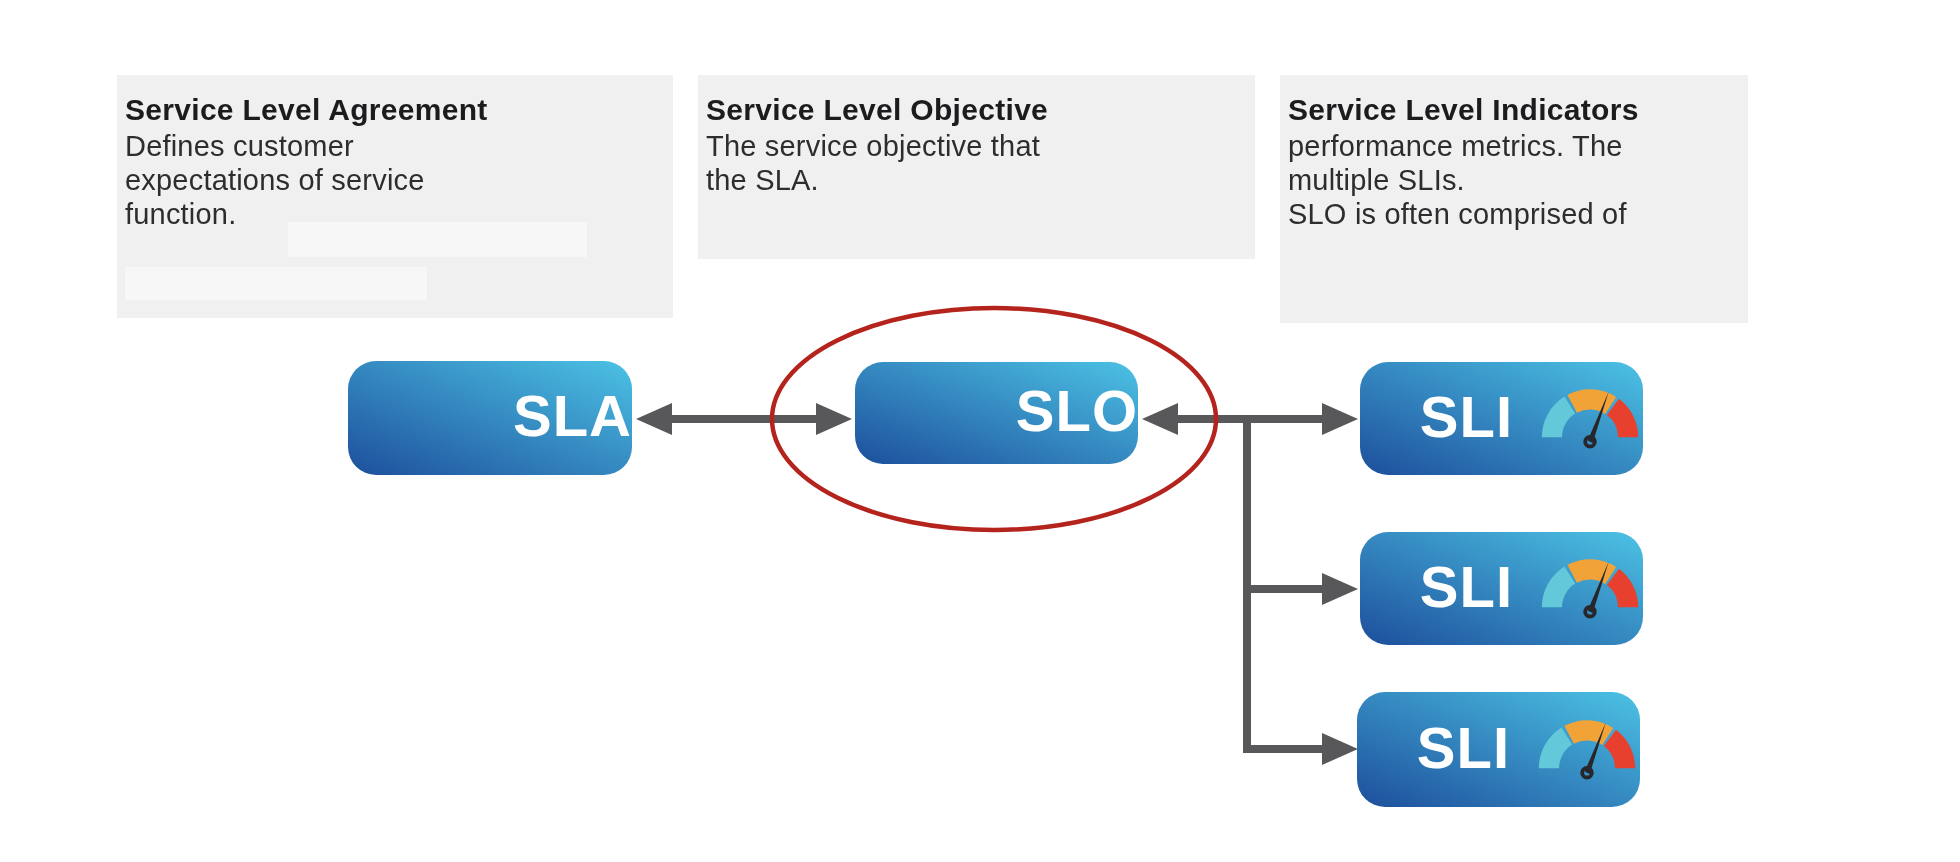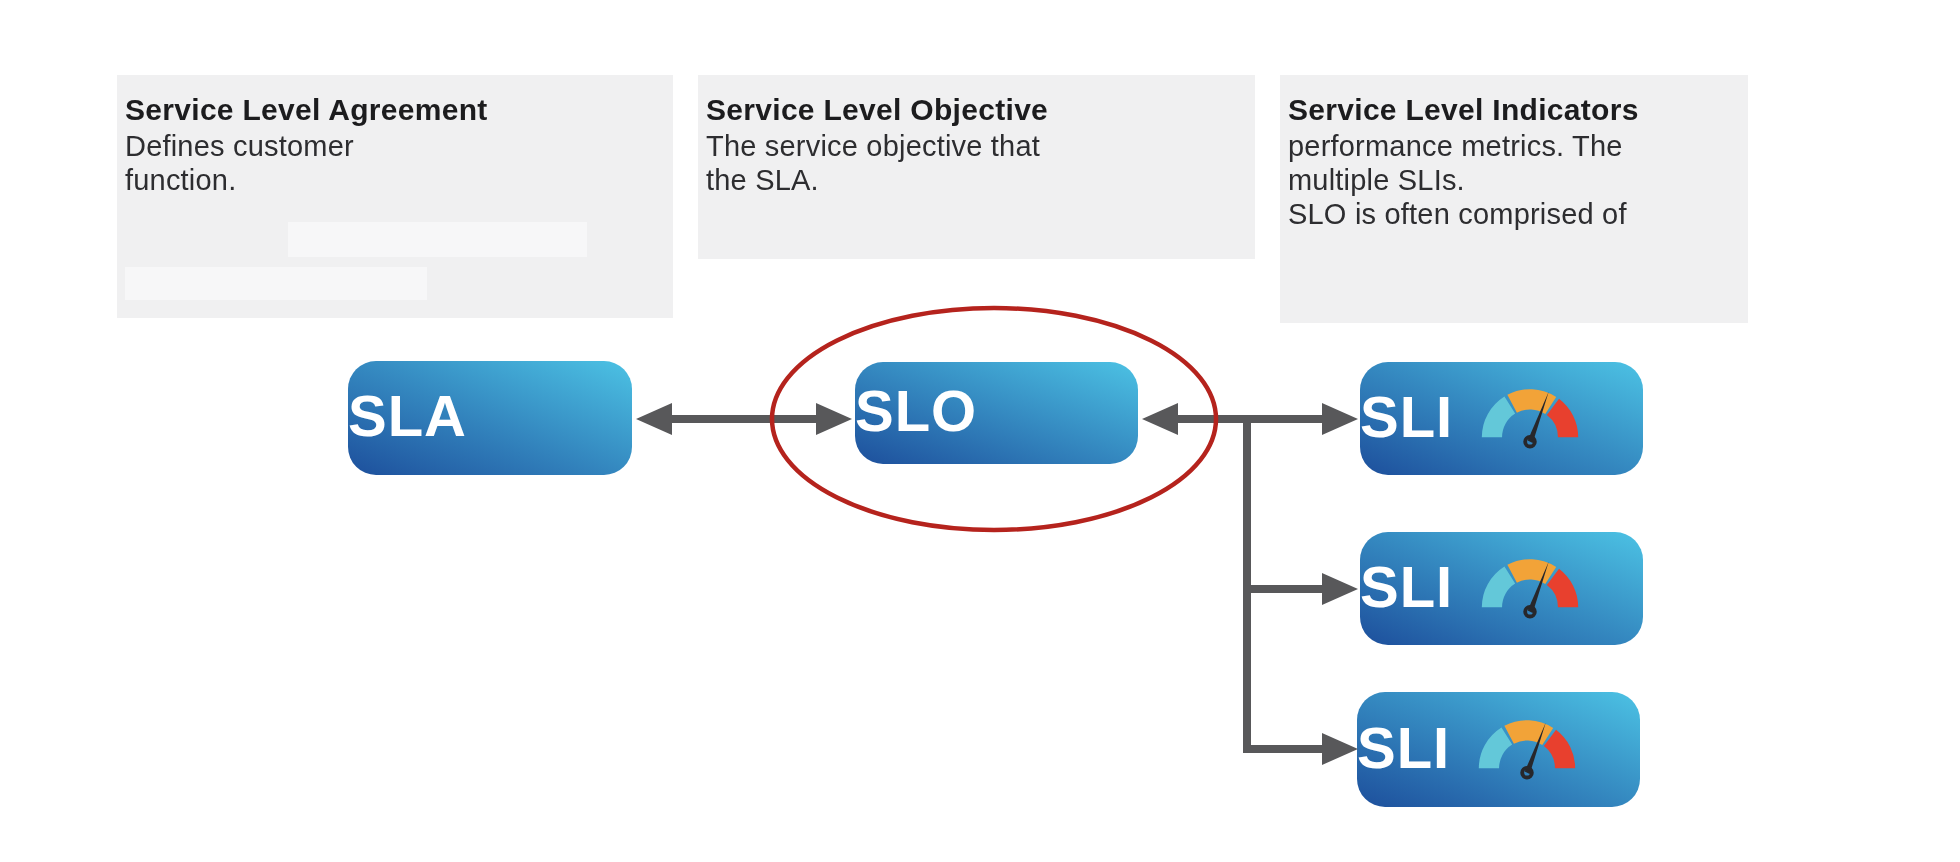--- a/index.html
+++ b/index.html
@@ -18,21 +18,21 @@
   }
   .card-line{
     font-size:29px;font-weight:400;color:var(--body-text);
     line-height:34px;letter-spacing:.2px;white-space:nowrap;
   }
   .redaction{position:absolute;background:var(--redaction-bg);}
   
   .node{
     position:absolute;width:284px;height:114px;border-radius:28px;
     background:linear-gradient(to top right,var(--node-grad-start),var(--node-grad-end));
-    display:flex;align-items:center;justify-content:flex-start;gap:24px;
+    display:flex;align-items:center;justify-content:flex-end;gap:24px;
   }
   .node-label{
     color:var(--node-text);font-size:58px;font-weight:700;letter-spacing:1px;
     line-height:1;padding-bottom:4px;
   }
   .gauge{width:106px;height:62px;display:block;}
   .seg-cyan{fill:var(--gauge-cyan);}
   .seg-orange{fill:var(--gauge-orange);}
   .seg-red{fill:var(--gauge-red);}
   .needle{fill:var(--gauge-needle);}
@@ -44,20 +44,21 @@
   .annotation{stroke:var(--annotation-red);stroke-width:4.5px;fill:none;}
 </style>
 </head>
 <body>
 
 <div class="canvas">
 
   <section class="info-card" style="left:117px;top:75px;width:556px;height:243px;">
     <div class="card-title">Service Level Agreement</div>
     <div class="card-line">Defines customer</div>
+    <div class="card-line">expectations of service</div>
     <div class="card-line">function.</div>
     <div class="redaction" style="left:171px;top:147px;width:299px;height:35px;"></div>
     <div class="redaction" style="left:8px;top:192px;width:302px;height:33px;"></div>
   </section>
 
   <section class="info-card" style="left:698px;top:75px;width:557px;height:184px;">
     <div class="card-title">Service Level Objective</div>
     <div class="card-line">The service objective that</div>
     <div class="card-line">the SLA.</div>
   </section>

